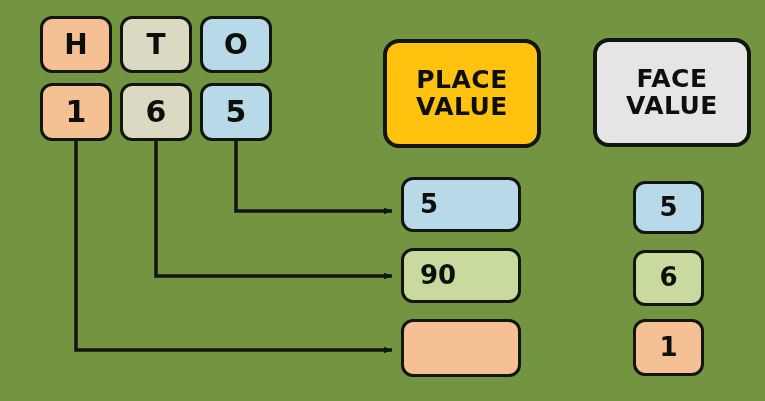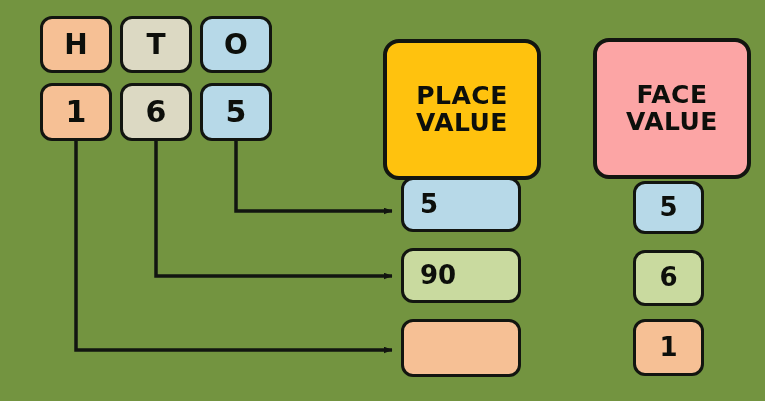--- a/index.html
+++ b/index.html
@@ -42,21 +42,21 @@
   }
   
   .digit-cell {
     width: 72px;
     height: 58px;
     font-size: 30px;
   }
   
   .title-card {
     width: 158px;
-    height: 141px;
+    height: 109px;
     border-width: 4px;
     border-radius: 16px;
     font-size: 25px;
     flex-direction: column;
     letter-spacing: 0.5px;
   }
   .title-card span { display: block; }
   
   .pv-box {
     width: 120px;
@@ -70,21 +70,21 @@
     width: 71px;
     height: 53px;
     font-size: 26px;
   }
   
   .c-peach  { background: #f6c095; }
   .c-beige  { background: #dcd9c3; }
   .c-blue   { background: #b7d9e8; }
   .c-green  { background: #c9da9f; }
   .c-amber  { background: #ffc20e; }
-  .c-tomato { background: #fca5a5; }
+  .c-tomato { background: #e5e5e5; }
 
   
   #connectors {
     position: absolute;
     left: 0;
     top: 0;
     width: 765px;
     height: 401px;
     pointer-events: none;
   }

